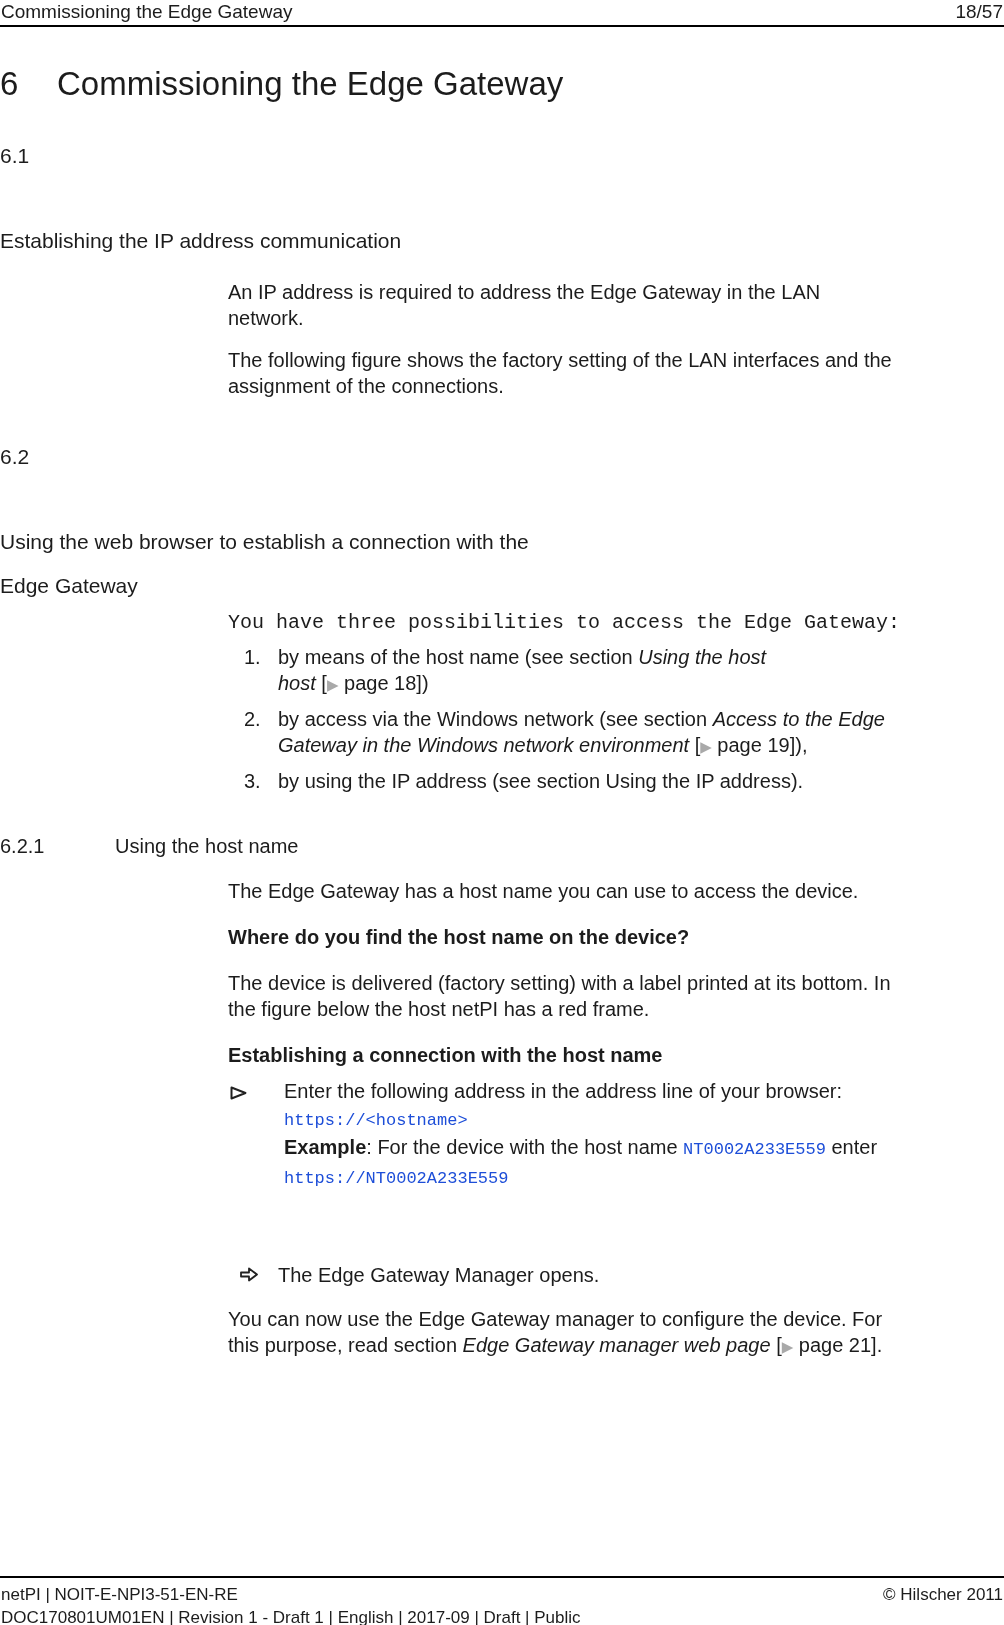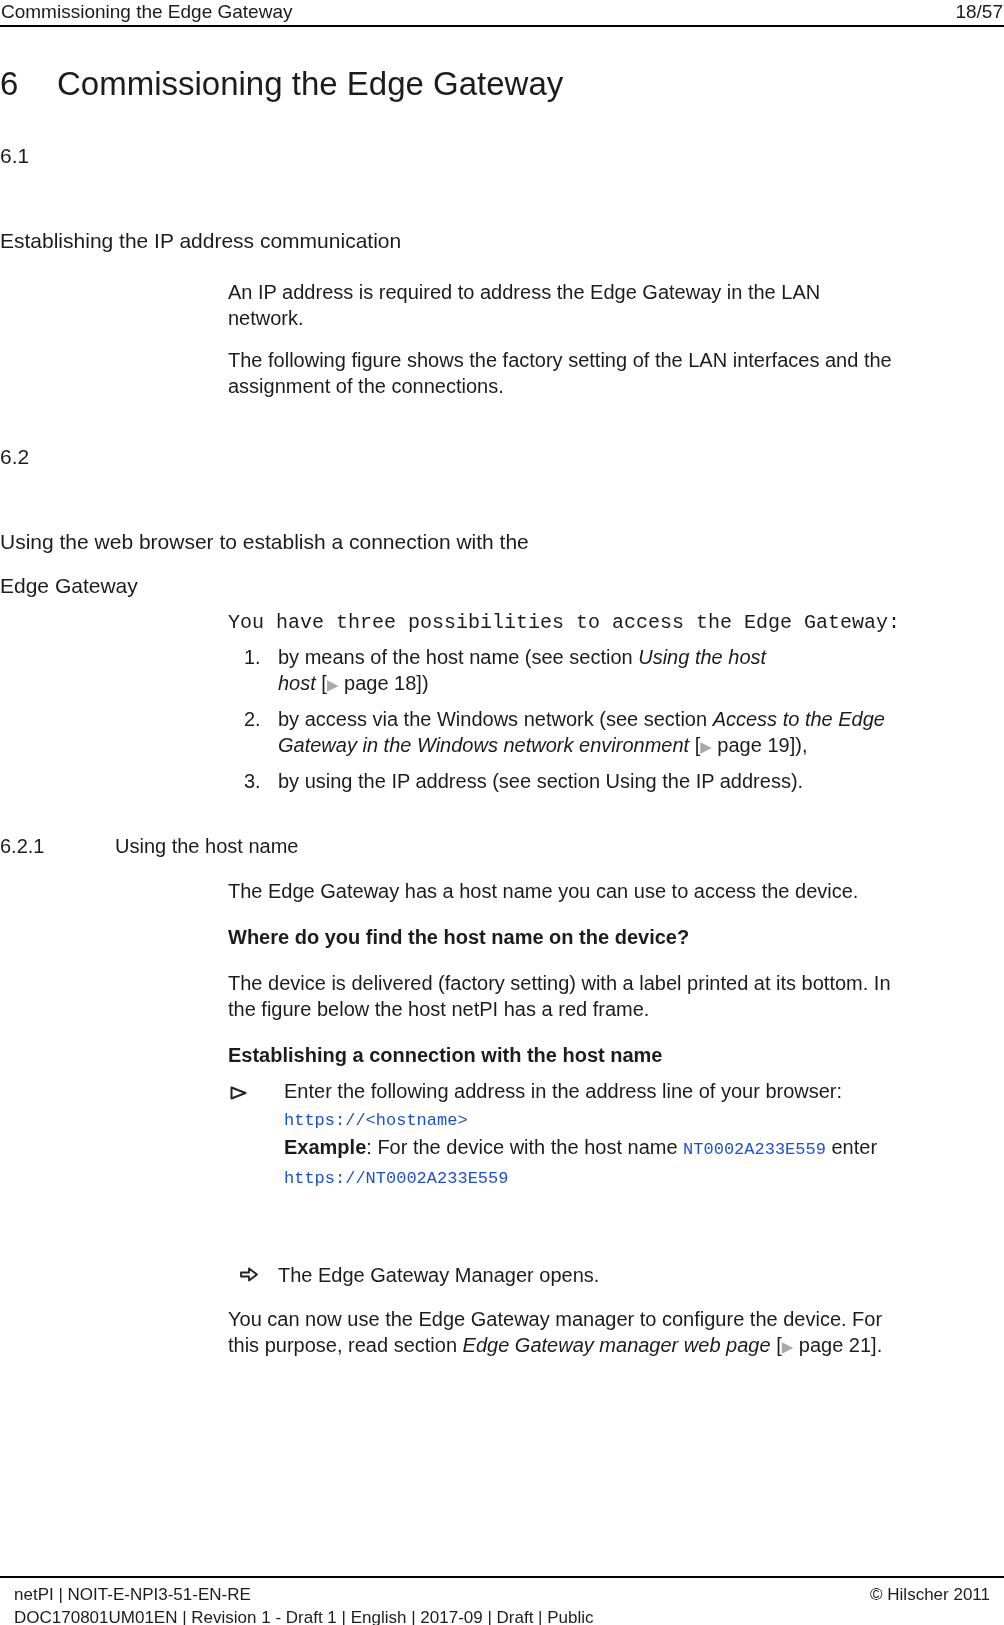--- a/index.html
+++ b/index.html
@@ -40,21 +40,21 @@
   .run-italic{font-style:italic;}
   .run-bold{font-weight:bold;}
   .run-mono{font-family:"Liberation Mono","DejaVu Sans Mono",monospace;font-size:17px;color:#1d4ed8;margin-top:12px;}
   .run-arrow{color:#a9a9a9;font-size:15px;}
   
   .page-footer{
     position:absolute;top:1576px;left:0;right:0;
     border-top:2px solid #000;padding-top:5px;
     font-size:17px;line-height:23px;
   }
-  .frow{display:flex;justify-content:space-between;padding:0 14px;}
+  .frow{display:flex;justify-content:space-between;padding:0 1px;}
 </style>
 </head>
 <body>
 
 <div class="page-header">
   <span>Commissioning the Edge Gateway</span>
   <span>18/57</span>
 </div>
 
 <div class="content">

